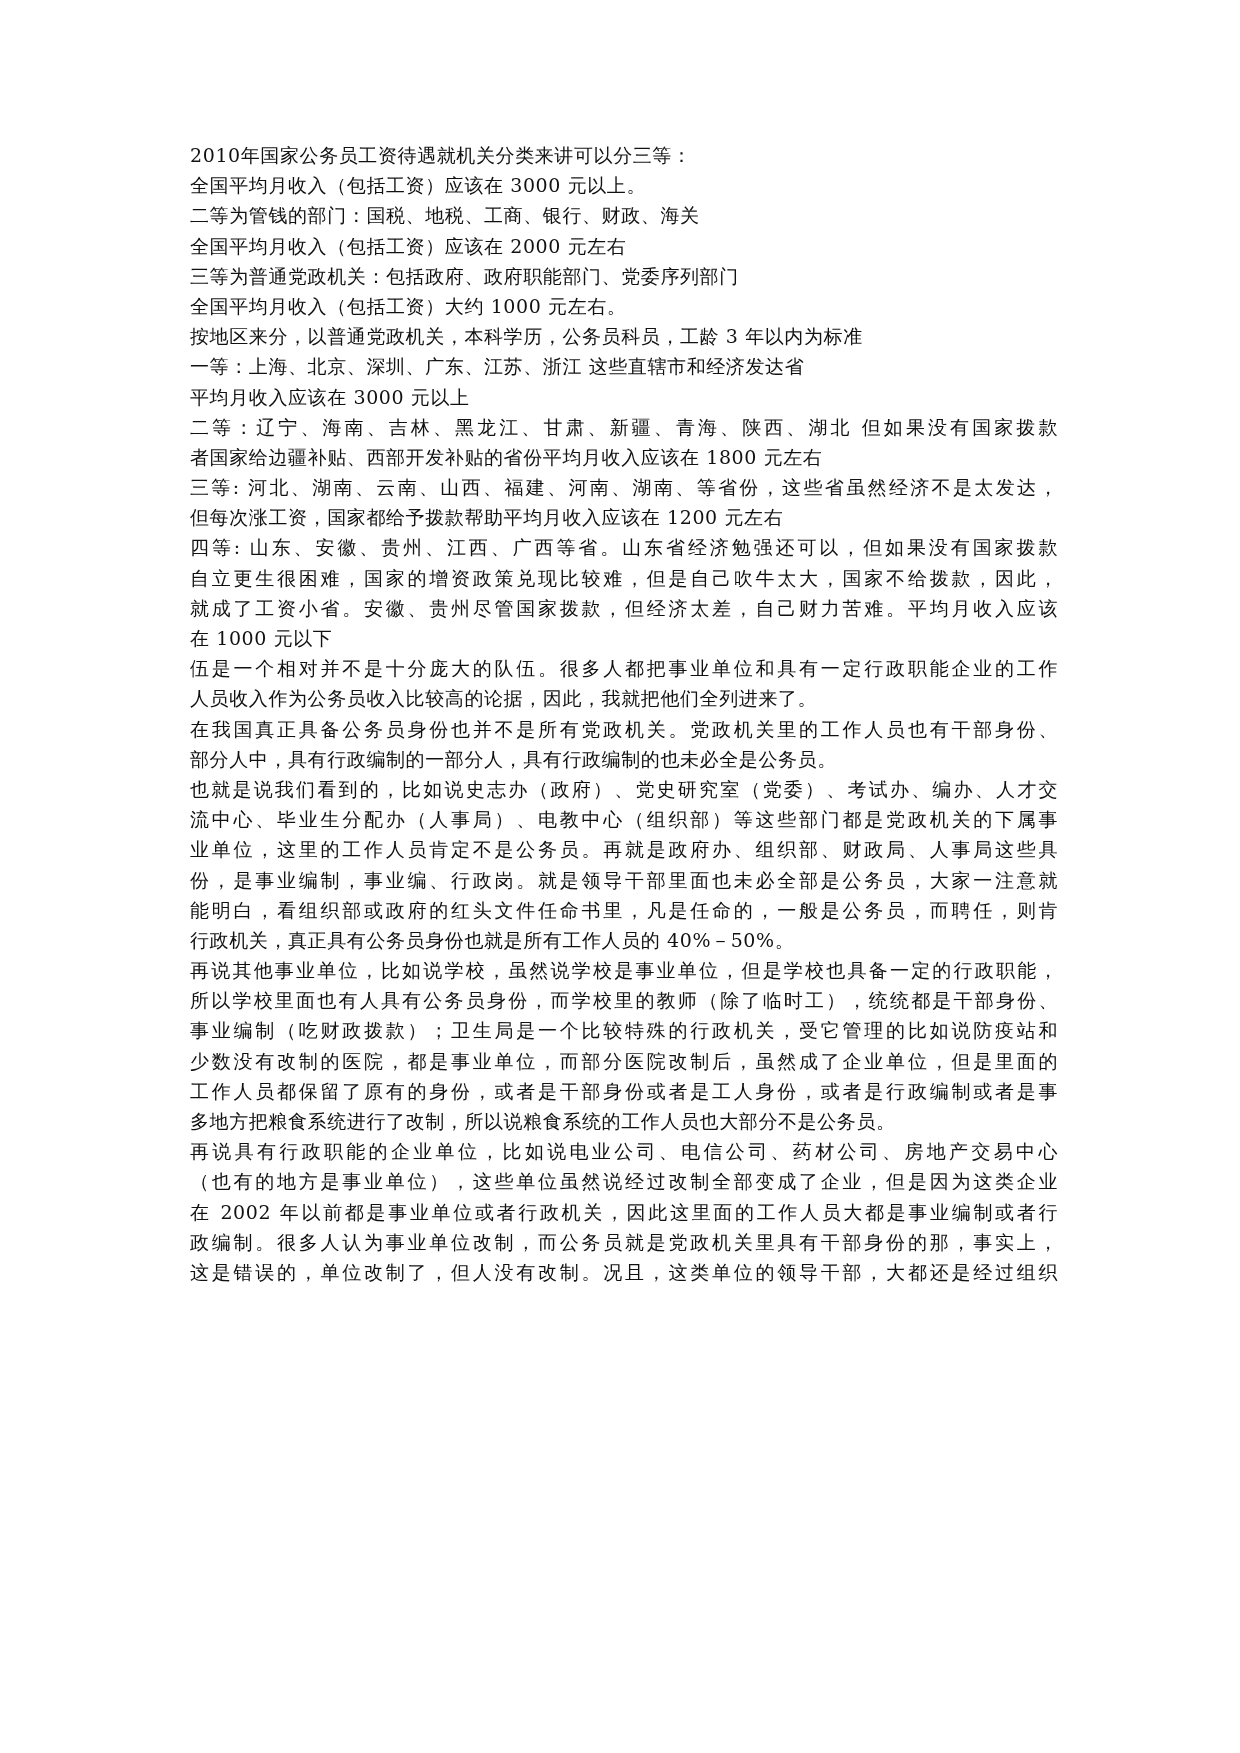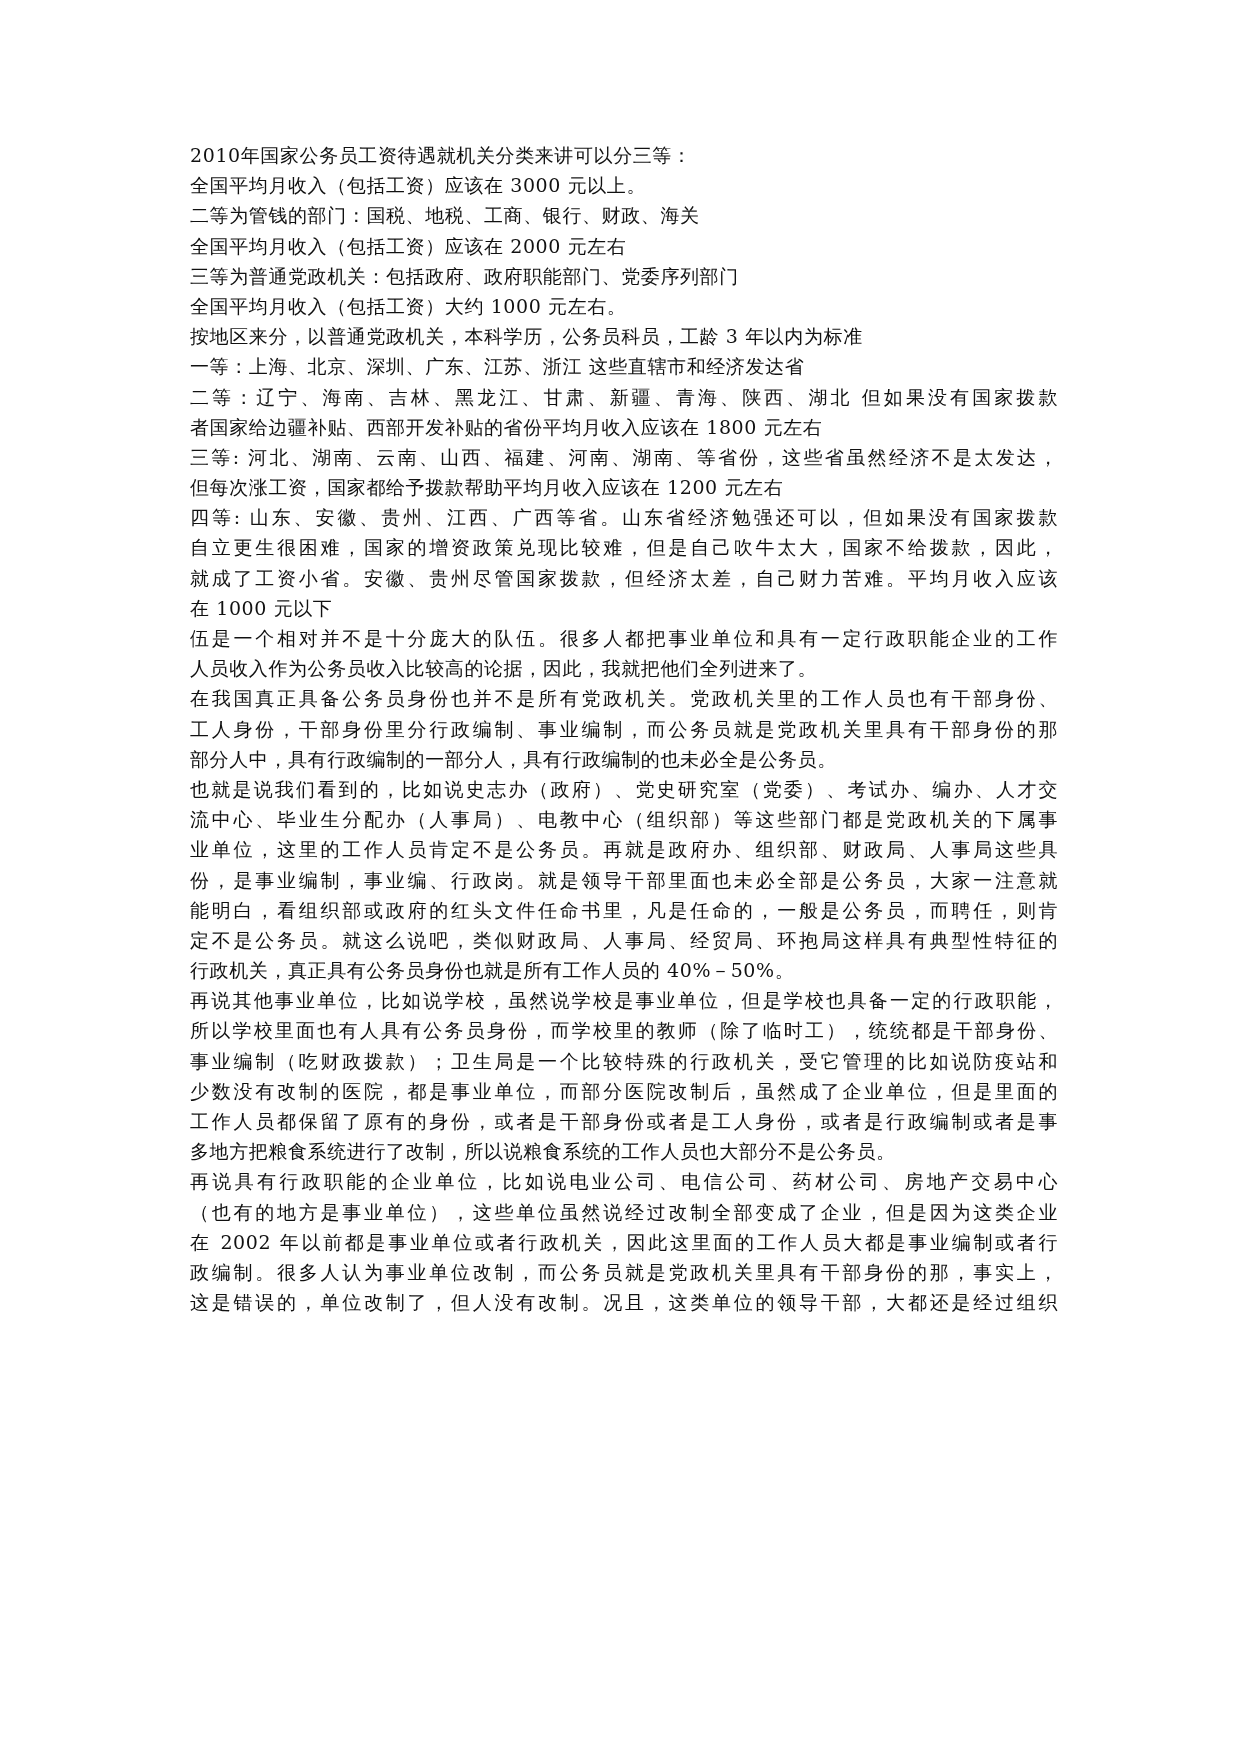--- a/index.html
+++ b/index.html
@@ -17,39 +17,38 @@
 
 <div class="page" id="page">
     <div class="line">2010年国家公务员工资待遇就机关分类来讲可以分三等：</div>
     <div class="line">全国平均月收入（包括工资）应该在 3000 元以上。</div>
     <div class="line">二等为管钱的部门：国税、地税、工商、银行、财政、海关</div>
     <div class="line">全国平均月收入（包括工资）应该在 2000 元左右</div>
     <div class="line">三等为普通党政机关：包括政府、政府职能部门、党委序列部门</div>
     <div class="line">全国平均月收入（包括工资）大约 1000 元左右。</div>
     <div class="line">按地区来分，以普通党政机关，本科学历，公务员科员，工龄 3 年以内为标准</div>
     <div class="line">一等：上海、北京、深圳、广东、江苏、浙江 这些直辖市和经济发达省</div>
+    <div class="line">平均月收入应该在 3000 元以上</div>
     <div class="line just">二等：辽宁、海南、吉林、黑龙江、甘肃、新疆、青海、陕西、湖北 但如果没有国家拨款</div>
     <div class="line">者国家给边疆补贴、西部开发补贴的省份平均月收入应该在 1800 元左右</div>
     <div class="line just">三等: 河北、湖南、云南、山西、福建、河南、湖南、等省份，这些省虽然经济不是太发达，</div>
     <div class="line">但每次涨工资，国家都给予拨款帮助平均月收入应该在 1200 元左右</div>
     <div class="line just">四等: 山东、安徽、贵州、江西、广西等省。山东省经济勉强还可以，但如果没有国家拨款</div>
     <div class="line just">自立更生很困难，国家的增资政策兑现比较难，但是自己吹牛太大，国家不给拨款，因此，</div>
     <div class="line just">就成了工资小省。安徽、贵州尽管国家拨款，但经济太差，自己财力苦难。平均月收入应该</div>
     <div class="line">在 1000 元以下</div>
     <div class="line just">伍是一个相对并不是十分庞大的队伍。很多人都把事业单位和具有一定行政职能企业的工作</div>
     <div class="line">人员收入作为公务员收入比较高的论据，因此，我就把他们全列进来了。</div>
     <div class="line just">在我国真正具备公务员身份也并不是所有党政机关。党政机关里的工作人员也有干部身份、</div>
-    <div class="line just">工人身份，干部身份里分行政编制、事业编制，而公务员就是党政机关里具有干部身份的那</div>
     <div class="line">部分人中，具有行政编制的一部分人，具有行政编制的也未必全是公务员。</div>
     <div class="line just">也就是说我们看到的，比如说史志办（政府）、党史研究室（党委）、考试办、编办、人才交</div>
     <div class="line just">流中心、毕业生分配办（人事局）、电教中心（组织部）等这些部门都是党政机关的下属事</div>
     <div class="line just">业单位，这里的工作人员肯定不是公务员。再就是政府办、组织部、财政局、人事局这些具</div>
     <div class="line just">份，是事业编制，事业编、行政岗。就是领导干部里面也未必全部是公务员，大家一注意就</div>
     <div class="line just">能明白，看组织部或政府的红头文件任命书里，凡是任命的，一般是公务员，而聘任，则肯</div>
-    <div class="line just">定不是公务员。就这么说吧，类似财政局、人事局、经贸局、环抱局这样具有典型性特征的</div>
     <div class="line">行政机关，真正具有公务员身份也就是所有工作人员的 40%－50%。</div>
     <div class="line just">再说其他事业单位，比如说学校，虽然说学校是事业单位，但是学校也具备一定的行政职能，</div>
     <div class="line just">所以学校里面也有人具有公务员身份，而学校里的教师（除了临时工），统统都是干部身份、</div>
     <div class="line just">事业编制（吃财政拨款）；卫生局是一个比较特殊的行政机关，受它管理的比如说防疫站和</div>
     <div class="line just">少数没有改制的医院，都是事业单位，而部分医院改制后，虽然成了企业单位，但是里面的</div>
     <div class="line just">工作人员都保留了原有的身份，或者是干部身份或者是工人身份，或者是行政编制或者是事</div>
     <div class="line">多地方把粮食系统进行了改制，所以说粮食系统的工作人员也大部分不是公务员。</div>
     <div class="line just">再说具有行政职能的企业单位，比如说电业公司、电信公司、药材公司、房地产交易中心</div>
     <div class="line just">（也有的地方是事业单位），这些单位虽然说经过改制全部变成了企业，但是因为这类企业</div>
     <div class="line just">在 2002 年以前都是事业单位或者行政机关，因此这里面的工作人员大都是事业编制或者行</div>

